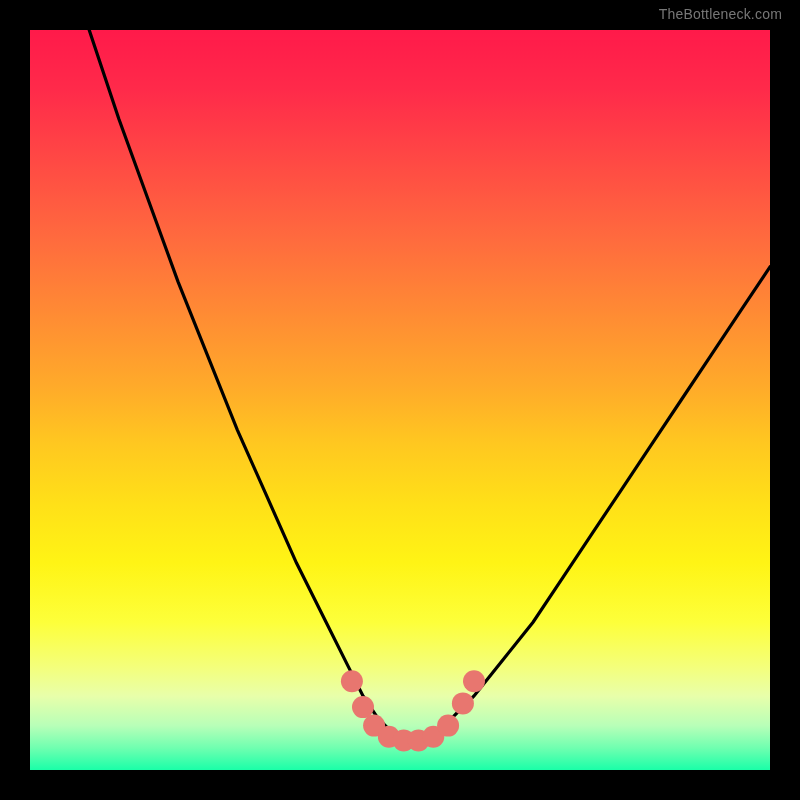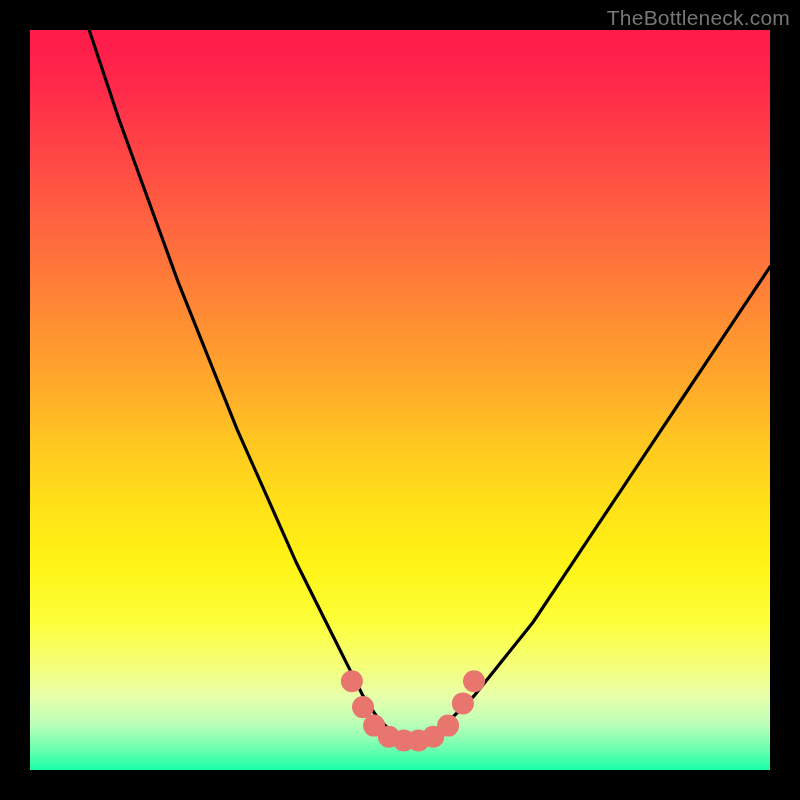--- a/index.html
+++ b/index.html
@@ -38,23 +38,23 @@
       #fdff3a 80%,
       #f4ff7a 86%,
       #e8ffaa 90%,
       #b8ffb8 94%,
       #70ffb0 97%,
       #1affa8 100%);
   }
   .watermark {
     position: absolute;
     top: 6px;
-    right: 10px;
+    right: 18px;
     color: #777;
-    font-size: 21px;
+    font-size: 14px;
     font-weight: 400;
     letter-spacing: 0.2px;
   }
   svg.curve {
     position: absolute;
     top: 0;
     left: 0;
     width: 740px;
     height: 740px;
     pointer-events: none;

